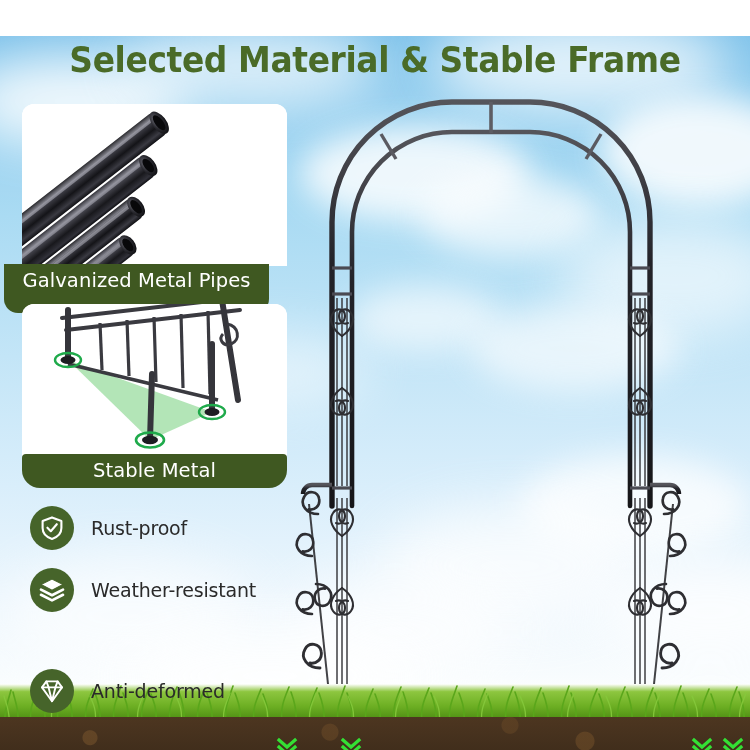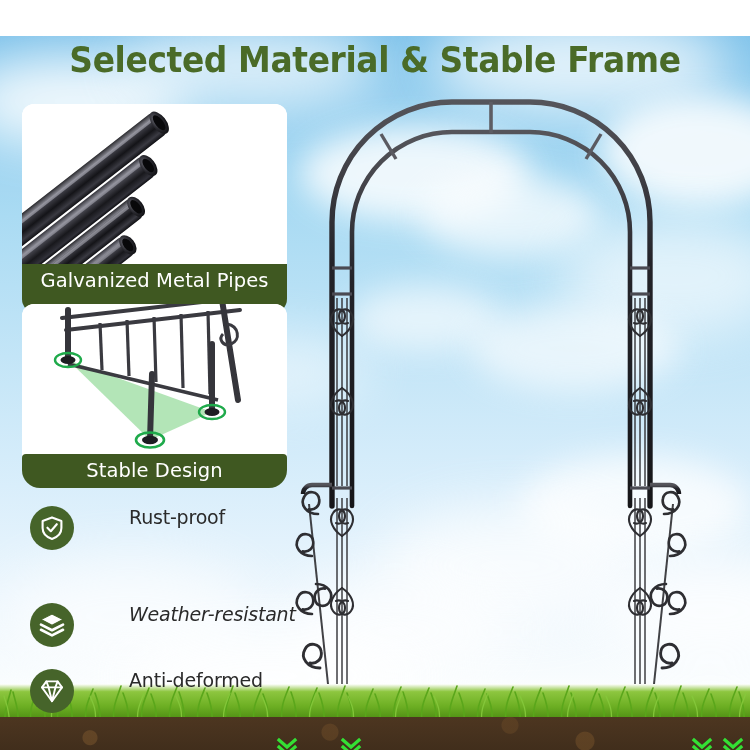--- a/index.html
+++ b/index.html
@@ -77,44 +77,44 @@
   .caption {
     position:absolute; left:0; width:100%;
     background:#3f5821;
     color:#ffffff;
     font-size:19.5px;
     text-align:center;
     font-family:"DejaVu Sans", sans-serif;
     letter-spacing:.1px;
   }
   #card-pipes { left:22px; top:68px; width:265px; height:162px; border-radius:12px 12px 0 0; }
-  #cap-pipes  { left:22px; top:228px; width:265px; height:49px;
+  #cap-pipes  { left:4px; top:228px; width:265px; height:49px;
                 border-radius:0 0 14px 14px; line-height:33px; }
   #card-stable { left:22px; top:268px; width:265px; height:152px; border-radius:12px 12px 0 0; }
   #cap-stable  { left:22px; top:418px; width:265px; height:34px;
                  border-radius:4px 4px 18px 18px; line-height:34px; }
 
   
-  .feature { position:absolute; left:30px; display:flex; align-items:flex-start;gap:38px; }
+  .feature { position:absolute; left:30px; display:flex; align-items:center; }
   .feat-icon {
     width:44px; height:44px; border-radius:50%;
     background:#46642a;
     display:flex; align-items:center; justify-content:center;
     flex:0 0 44px;
   }
   .feat-label {
     margin-left:17px;
     font-size:19px;
     color:#2a2a2a;
     font-family:"DejaVu Sans", sans-serif;
     letter-spacing:-.2px;
     white-space:nowrap;
   }
   #feat-0 { top:470px; }
-  #feat-1 { top:567px;font-style:italic; }
+  #feat-1 { top:532px; }
   #feat-2 { top:633px; }
 
   .chevron-mark { position:absolute; }
 </style>
 </head>
 <body>
 
 <div id="stage">
 
   <div class="sky"></div>
@@ -488,21 +488,21 @@
       <g>
         <ellipse cx="190" cy="108" rx="13" ry="7" fill="none" stroke="#1faa4b" stroke-width="2.4"></ellipse>
         <ellipse cx="190" cy="108" rx="7.5" ry="4" fill="#1d1d22"></ellipse>
       </g>
       <g>
         <ellipse cx="128" cy="136" rx="14" ry="7.5" fill="none" stroke="#1faa4b" stroke-width="2.6"></ellipse>
         <ellipse cx="128" cy="136" rx="8" ry="4.2" fill="#1d1d22"></ellipse>
       </g>
     </svg>
   </div>
-  <div class="caption" id="cap-stable">Stable Design</div>
+  <div class="caption" id="cap-stable">Stable Metal</div>
 
   <div class="feature" id="feat-0">
     <div class="feat-icon">
       <svg width="26" height="26" viewBox="0 0 26 26">
         <path d="M13,2.4 L22.4,6 V13 c0,5.6 -4.1,9.2 -9.4,10.9 C7.7,22.2 3.6,18.6 3.6,13 V6 Z" fill="none" stroke="#ffffff" stroke-width="2.1" stroke-linejoin="round"></path>
         <polyline points="8.4,12.7 11.8,16.2 17.8,9.2" fill="none" stroke="#ffffff" stroke-width="2.1" stroke-linecap="round" stroke-linejoin="round"></polyline>
       </svg>
     </div>
     <div class="feat-label">Rust-proof</div>
   </div>

